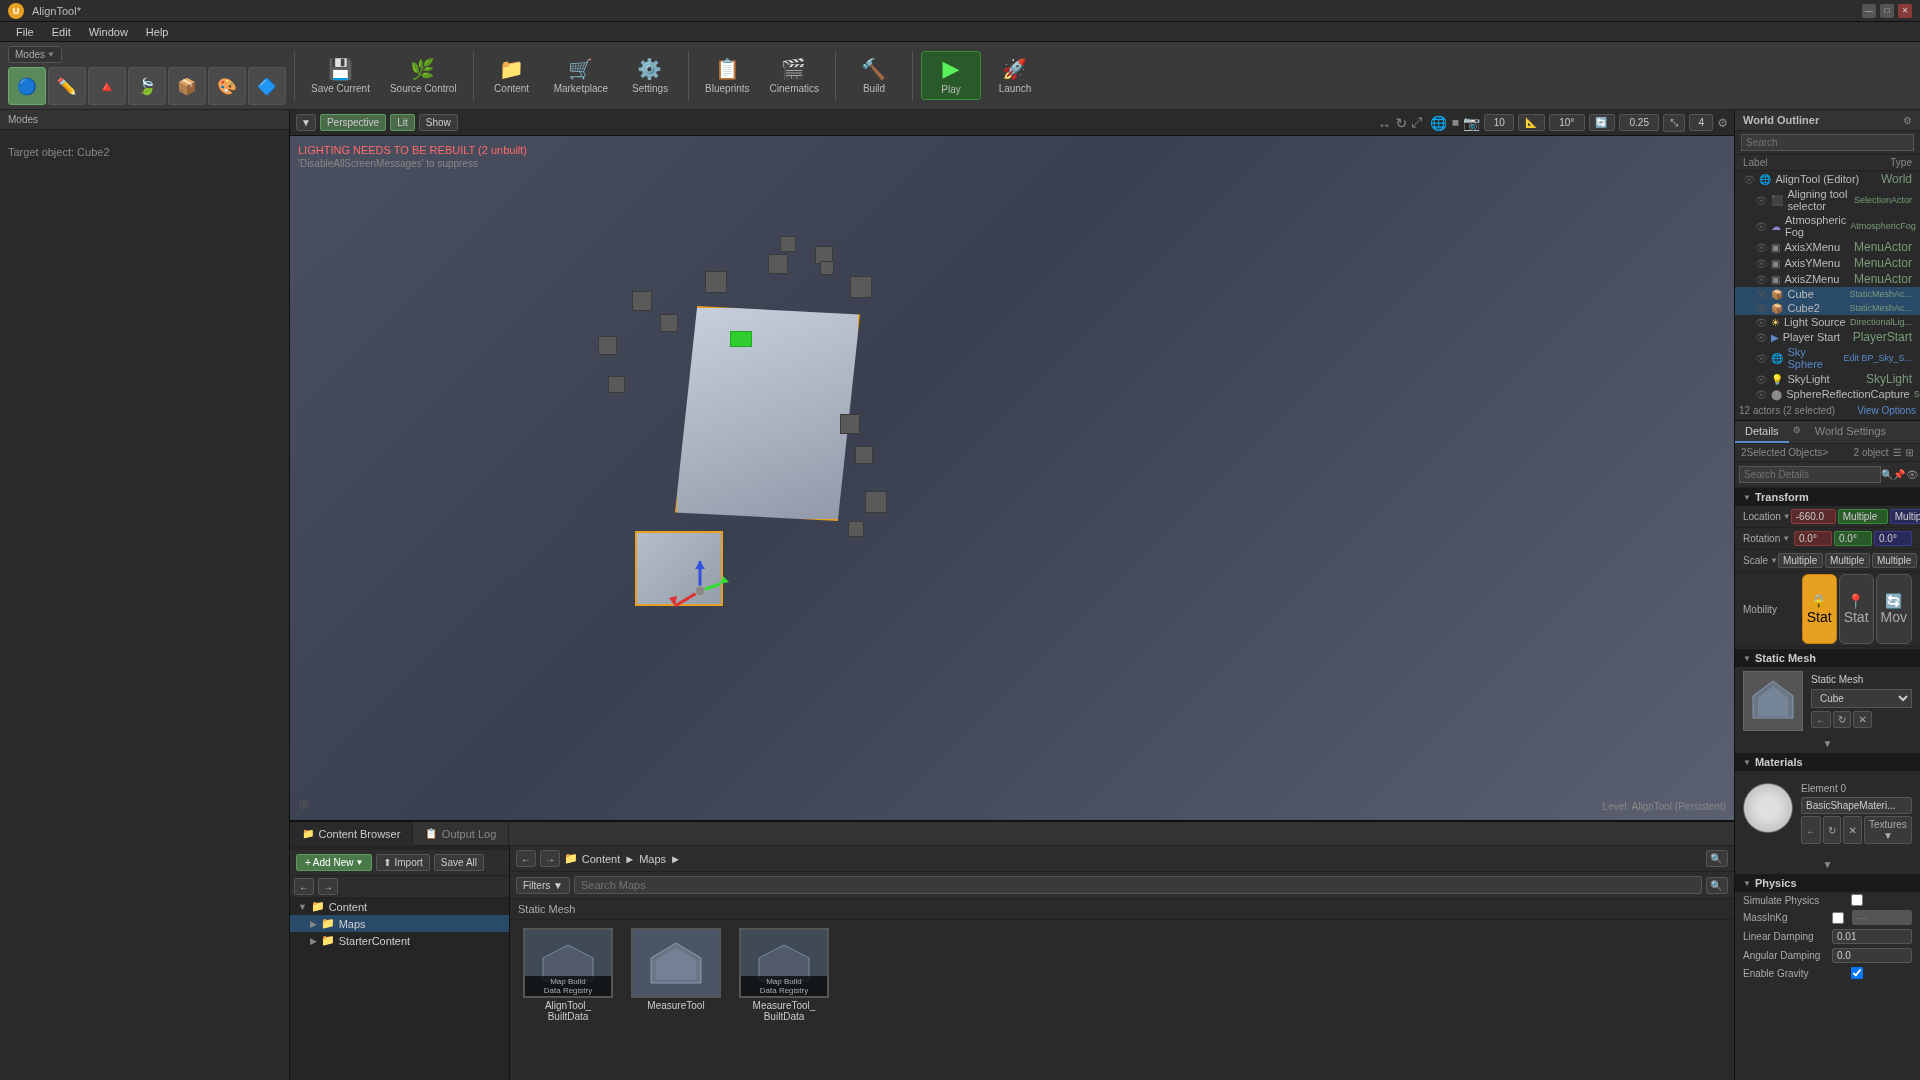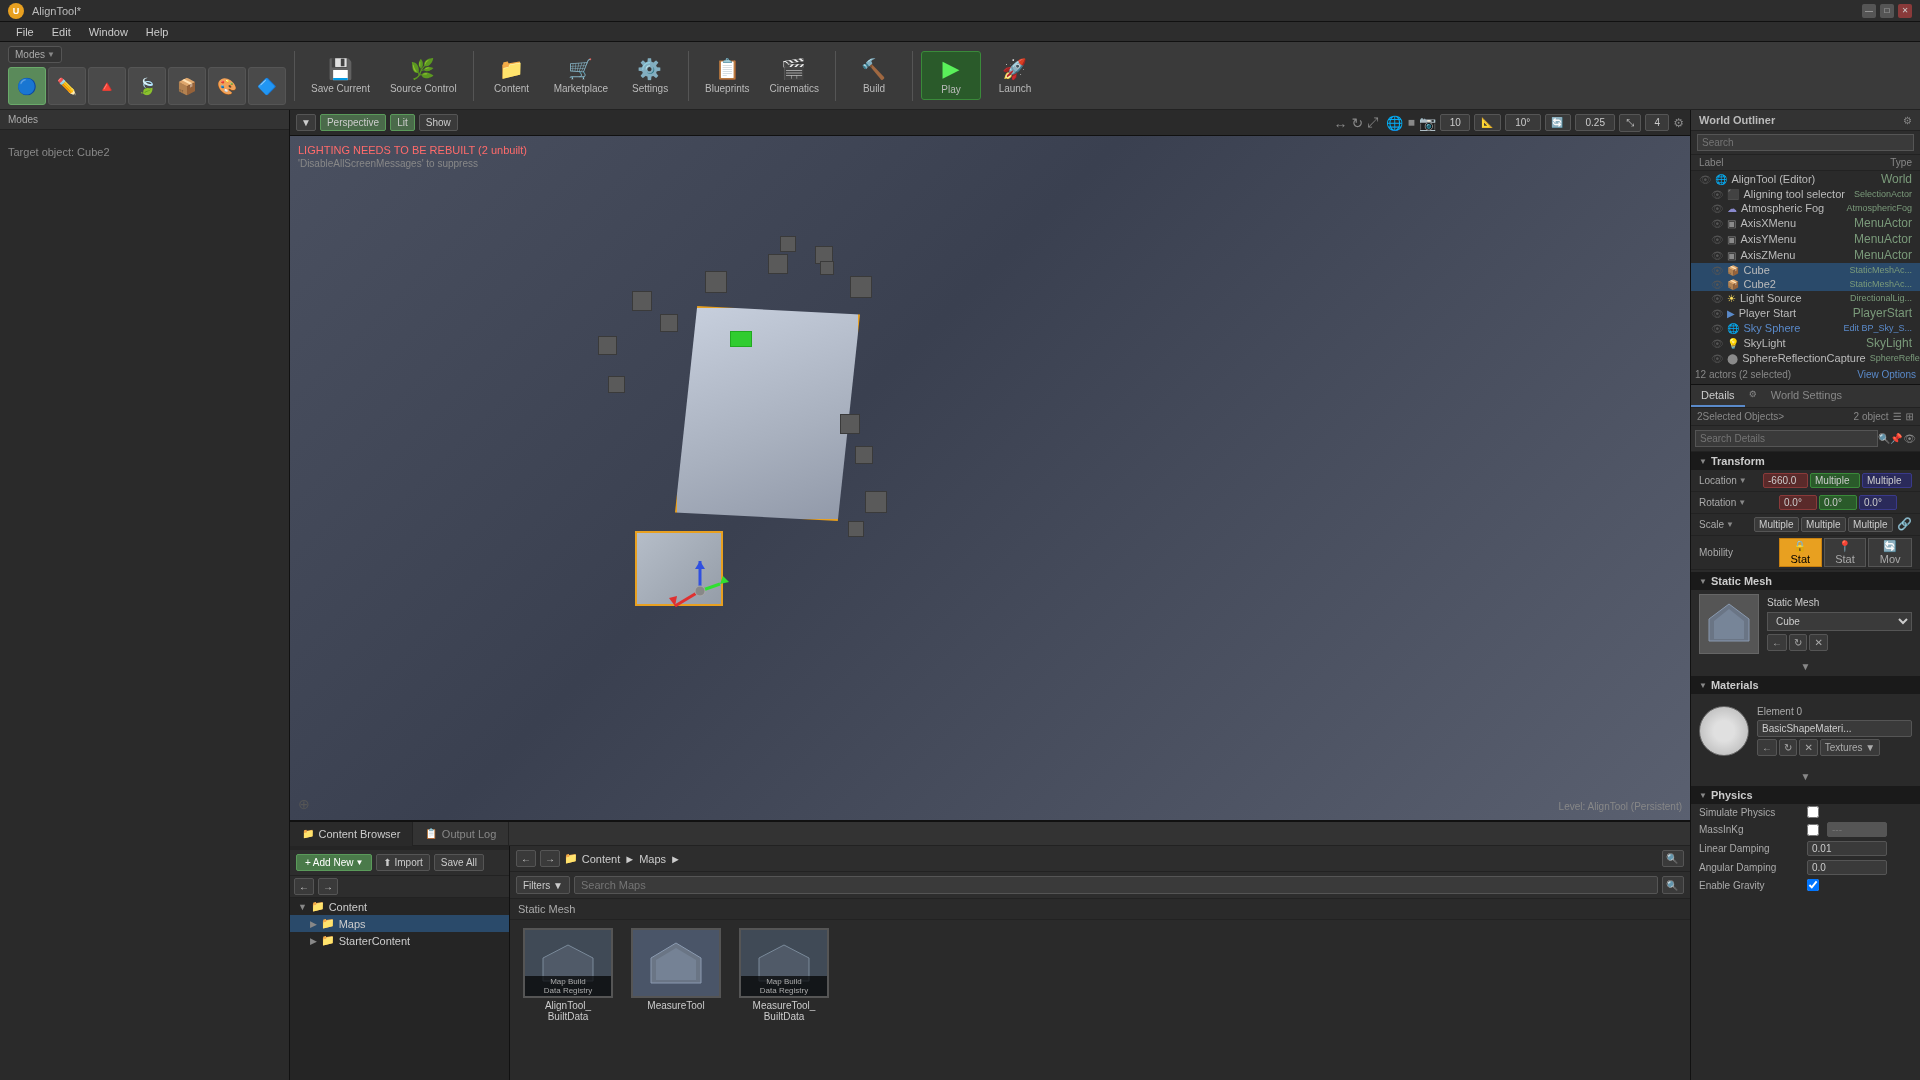--- a/index.html
+++ b/index.html
@@ -46,21 +46,21 @@
     .lighting-warning { position: absolute; top: 8px; left: 8px; color: #ff6b6b; font-size: 11px; font-weight: normal; }
     .lighting-hint { position: absolute; top: 22px; left: 8px; color: #888; font-size: 10px; }
     .level-info { position: absolute; bottom: 8px; right: 8px; color: #888; font-size: 10px; }
     .compass { position: absolute; bottom: 8px; left: 8px; color: #555; font-size: 14px; }
 
     
     .viewport-bg { position: absolute; inset: 0; background: 
       linear-gradient(135deg, #4a5060 0%, #3a4050 40%, #5a6070 100%); }
 
     
-    #right-panel { width: 230px; background: #ef4444; display: flex; flex-direction: column; border-left: 1px solid #111; overflow-y: auto; }
+    #right-panel { width: 186px; background: #ef4444; display: flex; flex-direction: column; border-left: 1px solid #111; overflow-y: auto; }
     #world-outliner { background: #2a2a2a; border-bottom: 1px solid #111; }
     .panel-header { background: #333; padding: 4px 8px; display: flex; align-items: center; justify-content: space-between; border-bottom: 1px solid #222; }
     .panel-header-title { color: #bbb; font-size: 11px; font-weight: bold; }
     .outliner-search { background: #3a3a3a; border: 1px solid #555; color: #ccc; padding: 2px 4px; font-size: 10px; width: 100%; }
     .outliner-cols { display: flex; justify-content: space-between; padding: 2px 8px; background: #2d2d2d; border-bottom: 1px solid #222; font-size: 10px; color: #888; }
     .outliner-item { display: flex; align-items: center; padding: 1px 8px; font-size: 11px; gap: 4px; cursor: pointer; }
     .outliner-item.selected { background: #2a4a6a; }
     .outliner-item.sub { padding-left: 20px; }
     .outliner-item .eye-icon { color: #555; font-size: 10px; width: 12px; }
     .outliner-item .item-name { flex: 1; color: #bbb; }
@@ -78,21 +78,21 @@
     .section-header { background: #1a1a1a; padding: 3px 8px; font-size: 11px; color: #ccc; font-weight: bold; display: flex; align-items: center; gap: 4px; cursor: pointer; }
     .section-header::before { content: '▼'; font-size: 8px; color: #888; }
     .prop-row { display: flex; align-items: center; padding: 2px 8px; border-bottom: 1px solid #222; min-height: 22px; }
     .prop-label { width: 80px; color: #aaa; font-size: 10px; display: flex; align-items: center; gap: 2px; }
     .prop-value { flex: 1; display: flex; gap: 2px; }
     .prop-input { background: #3a3a3a; border: 1px solid #555; color: #ccc; padding: 1px 4px; font-size: 10px; border-radius: 2px; }
     .prop-input.red { background: #5a2a2a; border-color: #8a3a3a; }
     .prop-input.green { background: #2a5a2a; border-color: #3a8a3a; }
     .prop-input.blue { background: #2a2a5a; border-color: #3a3a8a; }
     .mobility-btns { display: flex; gap: 2px; }
-    .mob-btn { padding: 1px 4px; background: #3a3a3a; border: 1px solid #555; color: #aaa; font-size: 11px; cursor: pointer; border-radius: 0; }
+    .mob-btn { padding: 18px 4px; background: #3a3a3a; border: 1px solid #555; color: #aaa; font-size: 14px; cursor: pointer; border-radius: 6px; }
 
     
     .mesh-preview { width: 60px; height: 60px; background: #555; border: 1px solid #666; display: flex; align-items: center; justify-content: center; color: #888; font-size: 8px; }
     .mesh-row { display: flex; align-items: center; gap: 8px; padding: 4px 8px; }
     .mesh-act-btn { background: #3a3a3a; border: 1px solid #555; color: #aaa; padding: 2px 4px; font-size: 10px; cursor: pointer; border-radius: 2px; }
 
     
     .mat-preview { width: 50px; height: 50px; background: radial-gradient(circle, #e0e0e0 30%, #b0b0b0 100%); border: 1px solid #666; border-radius: 25px; }
     .mat-row { display: flex; align-items: flex-start; gap: 8px; padding: 12px 8px; }
 
@@ -373,21 +373,21 @@
               <span>📁</span>
               <span>Content</span>
               <span>►</span>
               <span>Maps</span>
               <span>►</span>
             </div>
             <div style="flex:1;"></div>
             <button class="cb-nav-btn">🔍</button>
           </div>
 
-          <div style="display:flex;gap:4px;padding:4px 6px;background:#2d2d2d;border-bottom:1px solid #222;">
+          <div style="display:flex;align-items:center;gap:4px;padding:4px 6px;background:#2d2d2d;border-bottom:1px solid #222;">
             <button class="filter-btn">
               <span>Filters</span>
               <span> ▼</span>
             </button>
             <input type="text" style="flex: 1 1 0%; background: rgb(58, 58, 58); border: 1px solid rgb(85, 85, 85); color: rgb(204, 204, 204); padding: 2px 6px; font-size: 11px; border-radius: 2px;" placeholder="Search Maps">
             <button class="cb-nav-btn">🔍</button>
           </div>
 
           <div class="cb-filter-bar">Static Mesh</div>
 

